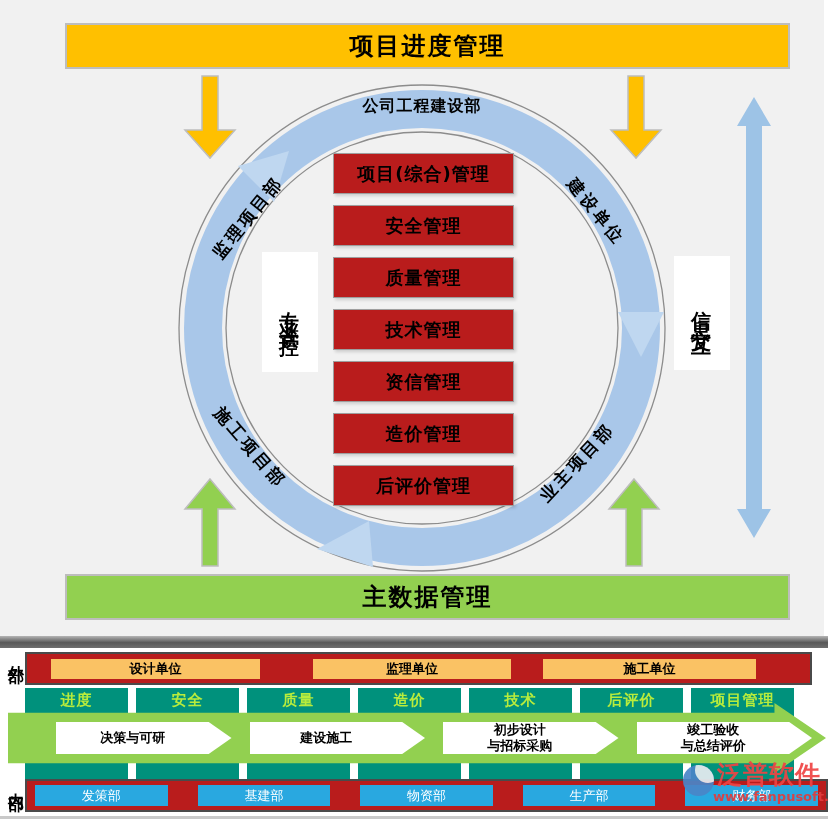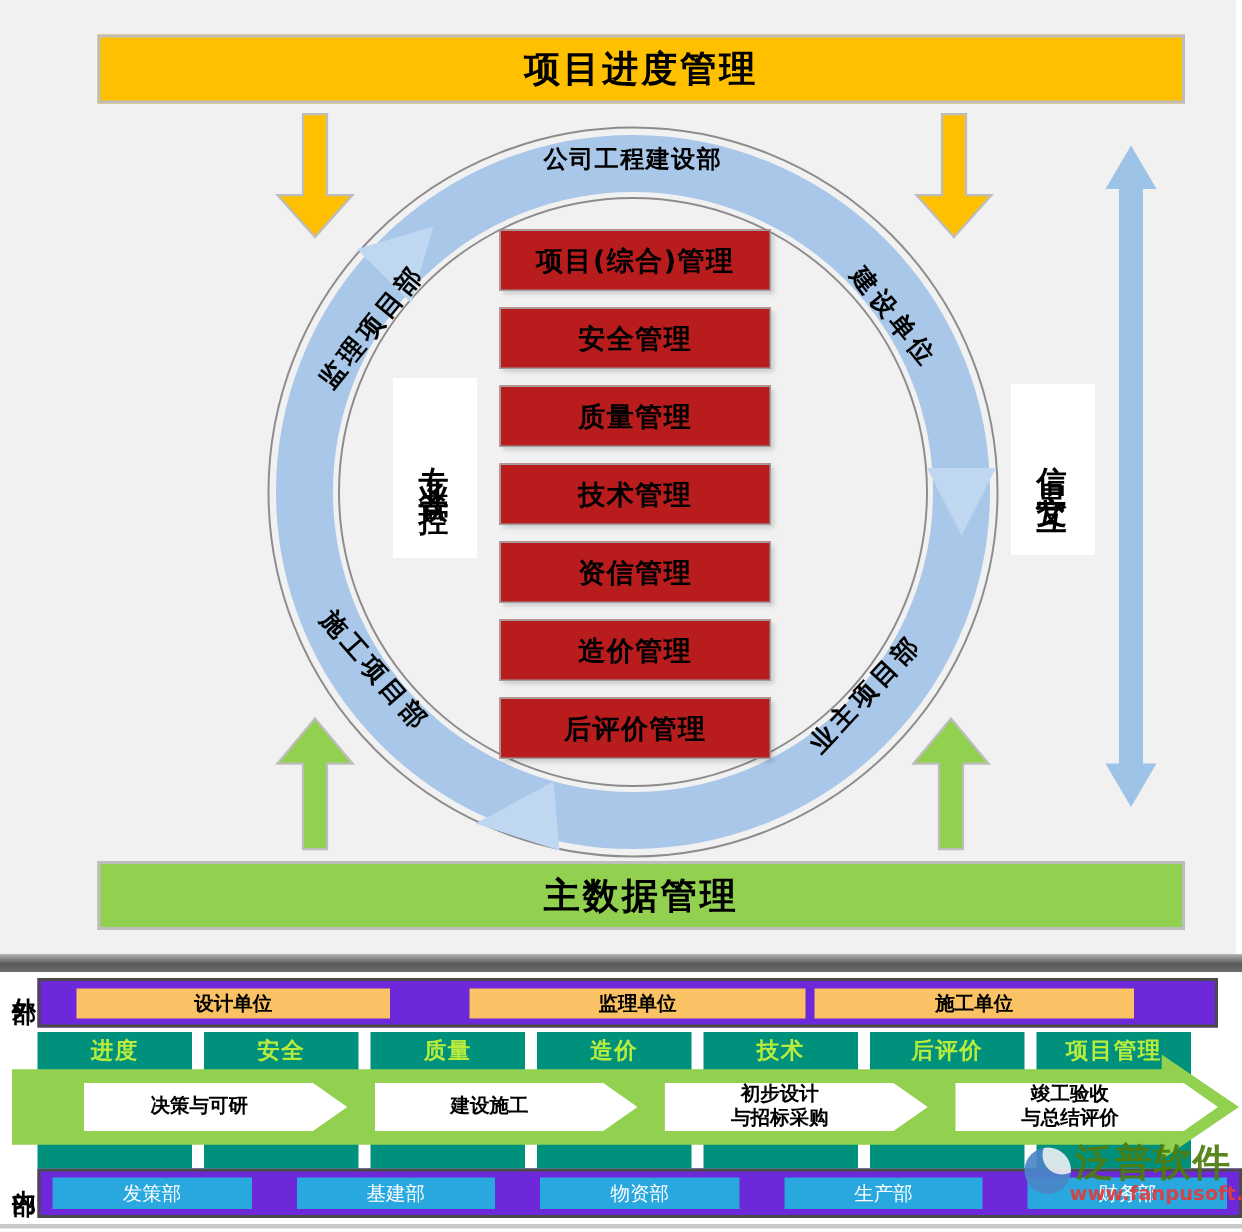--- a/index.html
+++ b/index.html
@@ -32,47 +32,47 @@
         font-size:18px;font-weight:bold;letter-spacing:1px;}
   
   .separator{position:absolute;left:0;top:636px;width:828px;height:12px;
              background:linear-gradient(180deg,#b5b5b5,#585858 55%,#6e6e6e);}
   
   .bottom-section{position:absolute;left:0;top:648px;width:828px;height:173px;background:#fff;}
   .side-label{position:absolute;left:3px;width:22px;writing-mode:vertical-rl;text-orientation:upright;
               font-size:16px;font-weight:bold;line-height:1.1;letter-spacing:2px;}
   .ext-label{top:4px;}
   .int-label{top:132px;}
-  .unit-box{position:absolute;left:25px;width:783px;height:29px;background:#6d28d9;border:2px solid #4a4a4a;}
+  .unit-box{position:absolute;left:25px;width:783px;height:29px;background:#b91c1c;border:2px solid #4a4a4a;}
   .ext-box{top:4px;}
   .int-box{top:131px;display:flex;align-items:center;gap:30px;padding:0 8px;}
   .obar{position:absolute;top:5px;height:20px;background:#FAC264;
         display:flex;align-items:center;justify-content:center;font-size:13px;font-weight:bold;}
   .obar.o1{left:24px;width:209px;}
-  .obar.o2{left:286px;width:224px;}
+  .obar.o2{left:286px;width:198px;}
   .obar.o3{left:516px;width:213px;}
   .teal-row{position:absolute;left:25px;top:40px;width:769px;height:91px;display:flex;gap:8px;z-index:1;}
   .tcol{flex:1;background:#00917C;color:#B8EC3C;text-align:center;padding-top:3px;
         font-size:15px;font-weight:bold;letter-spacing:1px;}
   .big-arrow{position:absolute;left:8px;top:55px;width:818px;height:70px;background:#92D050;z-index:2;
              clip-path:polygon(0 14%,93.7% 14%,93.7% 0,100% 50%,93.7% 100%,93.7% 86%,0 86%);}
   .chev-row{position:absolute;left:28px;top:74px;width:756px;height:32px;display:flex;gap:18px;z-index:3;margin-left:28px;}
   .chev{flex:1;background:#fff;clip-path:polygon(0 0,87% 0,100% 50%,87% 100%,0 100%);
         display:flex;flex-direction:column;align-items:center;justify-content:center;
         padding-right:22px;font-size:13px;font-weight:bold;line-height:1.2;}
   .ibar{flex:1;height:21px;background:#29A8E0;color:#fff;
         display:flex;align-items:center;justify-content:center;font-size:13px;font-weight:normal;}
   .bottom-line{position:absolute;left:0;top:168px;width:828px;height:3px;background:#c9c9c9;}
   
   .watermark{position:absolute;left:683px;top:112px;width:145px;height:50px;z-index:4;opacity:.92;}
   .wm-logo{position:absolute;left:0;top:5px;width:31px;height:31px;border-radius:50%;
            background:#4a86c8;overflow:hidden;}
   .wm-logo:after{content:"";position:absolute;left:12px;top:-8px;width:26px;height:26px;
                  border-radius:50%;background:#e9edf2;}
-  .wm-name{position:absolute;left:34px;top:-2px;font-size:25px;font-weight:bold;color:#4d7c0f;
+  .wm-name{position:absolute;left:34px;top:-2px;font-size:25px;font-weight:bold;color:#ef4444;
            letter-spacing:1px;white-space:nowrap;}
   .wm-url{position:absolute;left:30px;top:29px;font-size:13px;font-weight:bold;color:#e23c3c;white-space:nowrap;}
 </style>
 </head>
 <body>
 
 <div id="stage">
 
   <div class="top-section">
 

